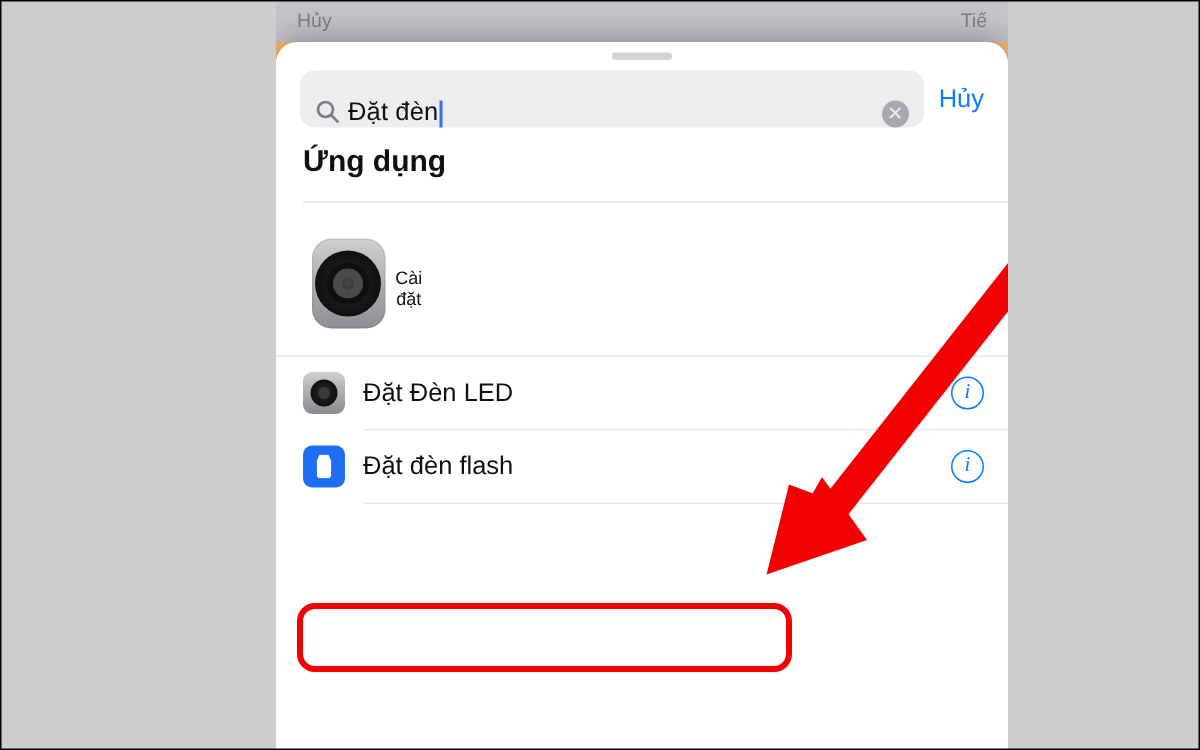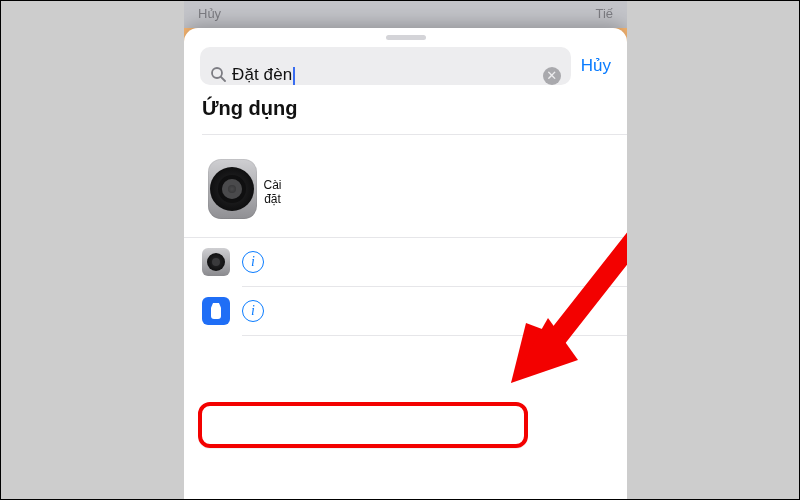--- a/index.html
+++ b/index.html
@@ -15,21 +15,21 @@
     position: absolute;
     inset: 0;
     border: 1px solid #000;
     pointer-events: none;
   }
 
   .phone {
     position: absolute;
     left: 184px;
     top: 0;
-    width: 443px;
+    width: 488px;
     height: 500px;
     background: #fdba74;
     overflow: hidden;
   }
   .behind {
     position: absolute;
     left: 0; top: 0; right: 0;
     height: 28px;
     background: #c3c4c9;
     color: #7d7d83;
@@ -270,27 +270,29 @@
       </div>
 
       <div class="divider" style="margin-left:0"></div>
 
 
       <div class="list">
         <div class="row">
           <div class="row-icon settings">
               <div class="tiny-gear"></div>
             </div>
+          <div class="row-label">Đặt Đèn LED</div>
           <div class="row-info">i</div>
         </div>
         <div class="divider" style="margin-left:58px"></div>
         <div class="row">
           <div class="row-icon flashlight">
               <div class="torch"></div>
             </div>
+          <div class="row-label">Đặt đèn flash</div>
           <div class="row-info">i</div>
         </div>
         <div class="divider" style="margin-left:58px"></div>
       </div>
     </div>
 
     <div class="highlight-box"></div>
 
     <svg class="arrow" viewBox="0 0 190 220">
       <defs></defs>

